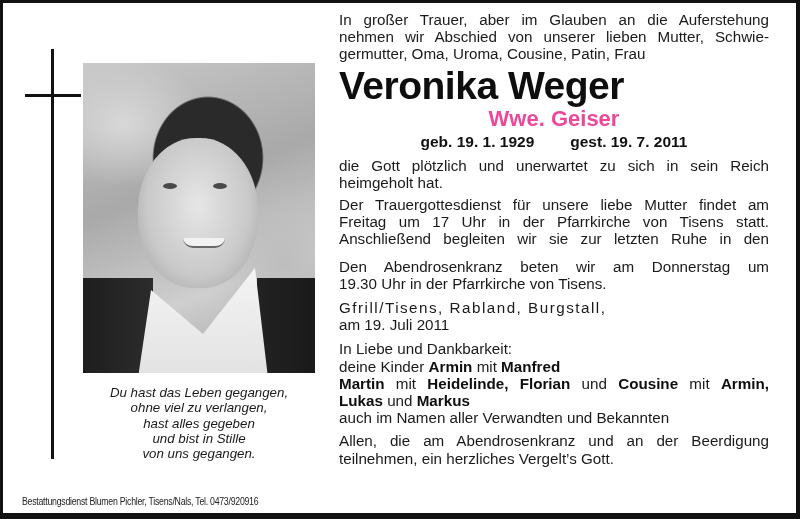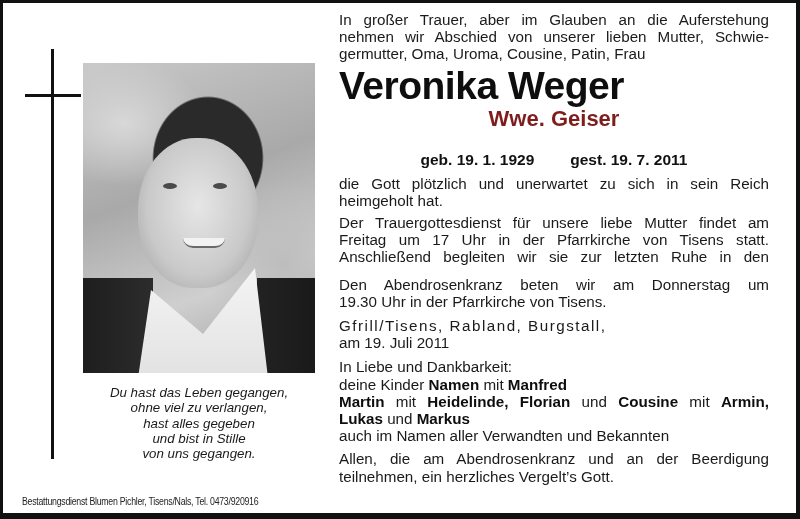--- a/index.html
+++ b/index.html
@@ -74,24 +74,24 @@
     .p .line { display: block; white-space: nowrap; }
     .p .just { display: block; text-align: justify; text-align-last: justify; white-space: normal; }
 
     .intro { margin-top: 0; }
 
     .name {
       margin-top: 2px; text-align: left; font-weight: bold;
       font-size: 39px; line-height: 42px; color: #0e0e0e; letter-spacing: -0.5px;
     }
     .maiden {
-      text-align: center; font-weight: bold; font-size: 22px; line-height: 24px; color: #7f1d1d;
+      text-align: center; font-weight: bold; font-size: 22px; line-height: 24px; color: #ec4899;
     }
     .dates {
-      margin-top: 20px; text-align: center; font-weight: bold; font-size: 15.5px; line-height: 18px; color: #111;
+      margin-top: 2px; text-align: center; font-weight: bold; font-size: 15.5px; line-height: 18px; color: #111;
       word-spacing: 0px;
     }
     .dates span { display: inline-block; }
     .dates .gap { width: 36px; }
 
     .s1 { margin-top: 6px; }
     .s2 { margin-top: 5px; }
     .s3 { margin-top: 10px; }
     .s4 { margin-top: 7px; }
     .s5 { margin-top: 7px; }
@@ -157,21 +157,21 @@
     <span class="line">19.30 Uhr in der Pfarrkirche von Tisens.</span>
   </div>
 
   <div class="p s4">
     <span class="line spaced">Gfrill/Tisens, Rabland, Burgstall,</span>
     <span class="line">am 19. Juli 2011</span>
   </div>
 
   <div class="p s5">
     <span class="line">In Liebe und Dankbarkeit:</span>
-    <span class="line"><span>deine Kinder </span><b>Namen</b><span> mit </span><b>Manfred</b></span>
+    <span class="line"><span>deine Kinder </span><b>Armin</b><span> mit </span><b>Manfred</b></span>
     <span class="just"><b>Martin</b><span> mit </span><b>Heidelinde, Florian</b><span> und </span><b>Cousine</b><span> mit </span><b>Armin,</b></span>
     <span class="line"><b>Lukas</b><span> und </span><b>Markus</b></span>
     <span class="line">auch im Namen aller Verwandten und Bekannten</span>
   </div>
 
   <div class="p s6">
     <span class="just">Allen, die am Abendrosenkranz und an der Beerdigung</span>
     <span class="line">teilnehmen, ein herzliches Vergelt’s Gott.</span>
   </div>
 

